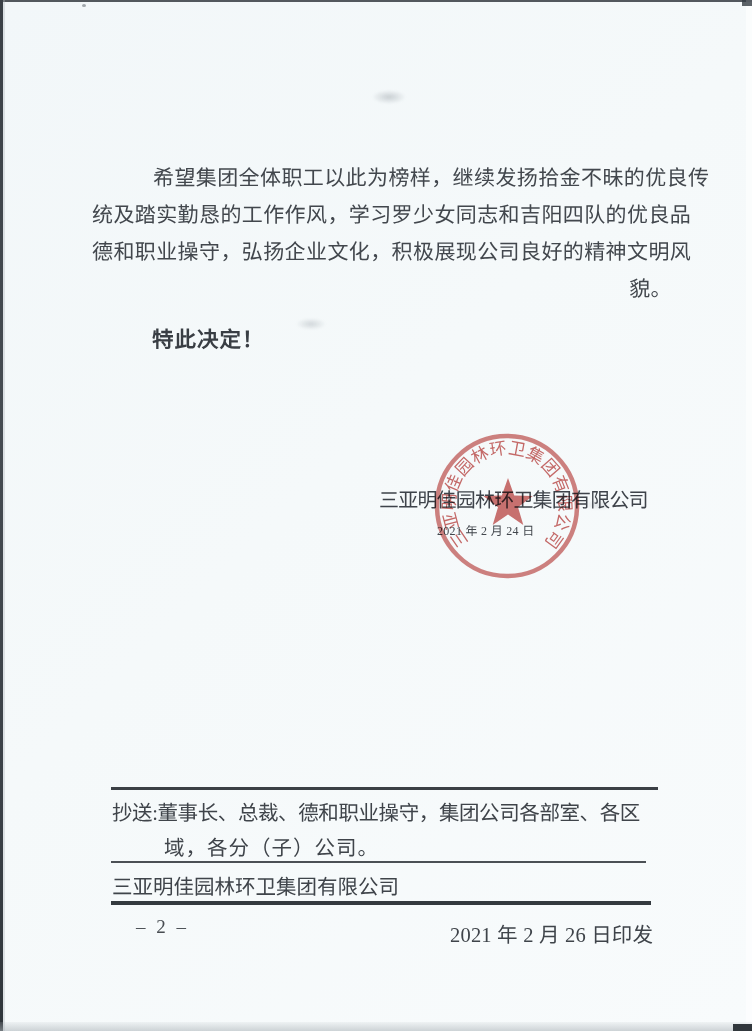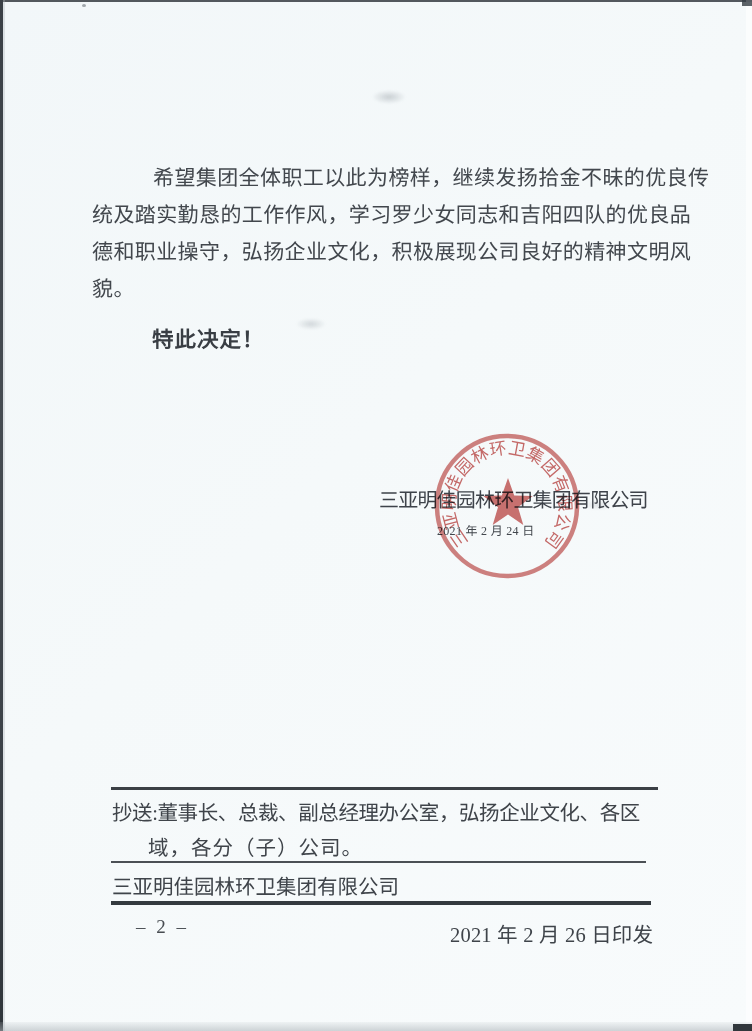--- a/index.html
+++ b/index.html
@@ -4,20 +4,21 @@
 <style>
   html,body{margin:0;padding:0;background:#eceff1;}
   .page{
     position:relative;
     width:752px;height:1031px;
     margin:0 auto;
     background:linear-gradient(135deg,#f2f7f9 0%,#f5f9fa 45%,#f8fbfc 100%);
     overflow:hidden;
     font-family:"Liberation Serif","DejaVu Serif",serif;
     color:#42474d;
+    text-align:right;
   }
   
   .edge-top{position:absolute;left:0;top:0;width:752px;height:2px;background:#363c42;opacity:.85;}
   .edge-left{position:absolute;left:0;top:0;width:3px;height:1031px;background:linear-gradient(180deg,#3a4046,#464c52 40%,#3a4046 80%,#2f353a);}
   .edge-left2{position:absolute;left:3px;top:0;width:2px;height:1031px;background:#aeb5ba;opacity:.35;}
   .edge-right-white{position:absolute;right:0;top:0;width:6px;height:1031px;background:#fdfefe;opacity:.8;}
   .edge-top-right{position:absolute;right:0;top:0;width:10px;height:6px;background:#363c42;opacity:.8;}
   .edge-bottom{position:absolute;left:0;bottom:0;width:752px;height:9px;background:linear-gradient(180deg,rgba(190,197,201,.15),rgba(170,178,183,.55));}
   .corner-br{position:absolute;left:733px;top:1024px;width:19px;height:7px;background:#31373c;}
   .speck{position:absolute;border-radius:50%;}
@@ -40,21 +41,21 @@
   
   .seal{position:absolute;left:427px;top:426px;width:162px;height:162px;mix-blend-mode:multiply;opacity:.92;}
   .seal text{font-family:"Liberation Serif","DejaVu Serif",serif;font-size:17px;letter-spacing:.4px;fill:#c75e5c;}
 
   
   .rule{position:absolute;background:#3b4045;}
   .rule-1{left:111px;top:787px;width:547px;height:3px;}
   .rule-2{left:111px;top:861px;width:535px;height:2px;background:#4b5055;}
   .rule-3{left:111px;top:901px;width:540px;height:3.5px;background:#343a3f;}
   .cc-line1{position:absolute;left:112px;top:796px;font-size:20.5px;letter-spacing:-.4px;white-space:nowrap;color:#3f444a;}
-  .cc-line2{position:absolute;left:148px;top:831px;font-size:20.5px;letter-spacing:1px;white-space:nowrap;color:#3f444a;}
+  .cc-line2{position:absolute;left:164px;top:831px;font-size:20.5px;letter-spacing:1px;white-space:nowrap;color:#3f444a;}
   .issuer{position:absolute;left:112px;top:870px;font-size:20.5px;letter-spacing:0;white-space:nowrap;color:#3f444a;}
   .print-date{position:absolute;left:450px;top:918px;font-size:20.5px;letter-spacing:.2px;white-space:nowrap;color:#3f444a;}
   .page-number{position:absolute;left:136px;top:916px;font-size:19px;letter-spacing:3px;color:#474c51;}
 </style>
 </head>
 <body>
 
 <div class="page">
 
   <div class="edge-top"></div>
@@ -86,21 +87,21 @@
     <polygon points="508,478 514.2,495.5 532.7,496 518,507.2 523.3,525 508,514.5 492.7,525 498,507.2 483.3,496 501.8,495.5" fill="#c4514f" fill-opacity="0.88"></polygon>
     <defs>
       <path id="sealArc" d="M 507 558 A 52 52 0 1 1 507 454 A 52 52 0 1 1 507 558" fill="none"></path>
     </defs>
     <text>
       <textPath href="#sealArc" startOffset="42">三亚明佳园林环卫集团有限公司</textPath>
     </text>
   </svg>
 
   <div class="rule rule-1"></div>
-  <div class="cc-line1">抄送:董事长、总裁、副总经理办公室，弘扬企业文化、各区</div>
+  <div class="cc-line1">抄送:董事长、总裁、德和职业操守，集团公司各部室、各区</div>
   <div class="cc-line2">域，各分（子）公司。</div>
   <div class="rule rule-2"></div>
   <div class="issuer">三亚明佳园林环卫集团有限公司</div>
   <div class="print-date">2021 年 2 月 26 日印发</div>
   <div class="rule rule-3"></div>
   <div class="page-number">– 2 –</div>
 
 </div>
 
 </body></html>

